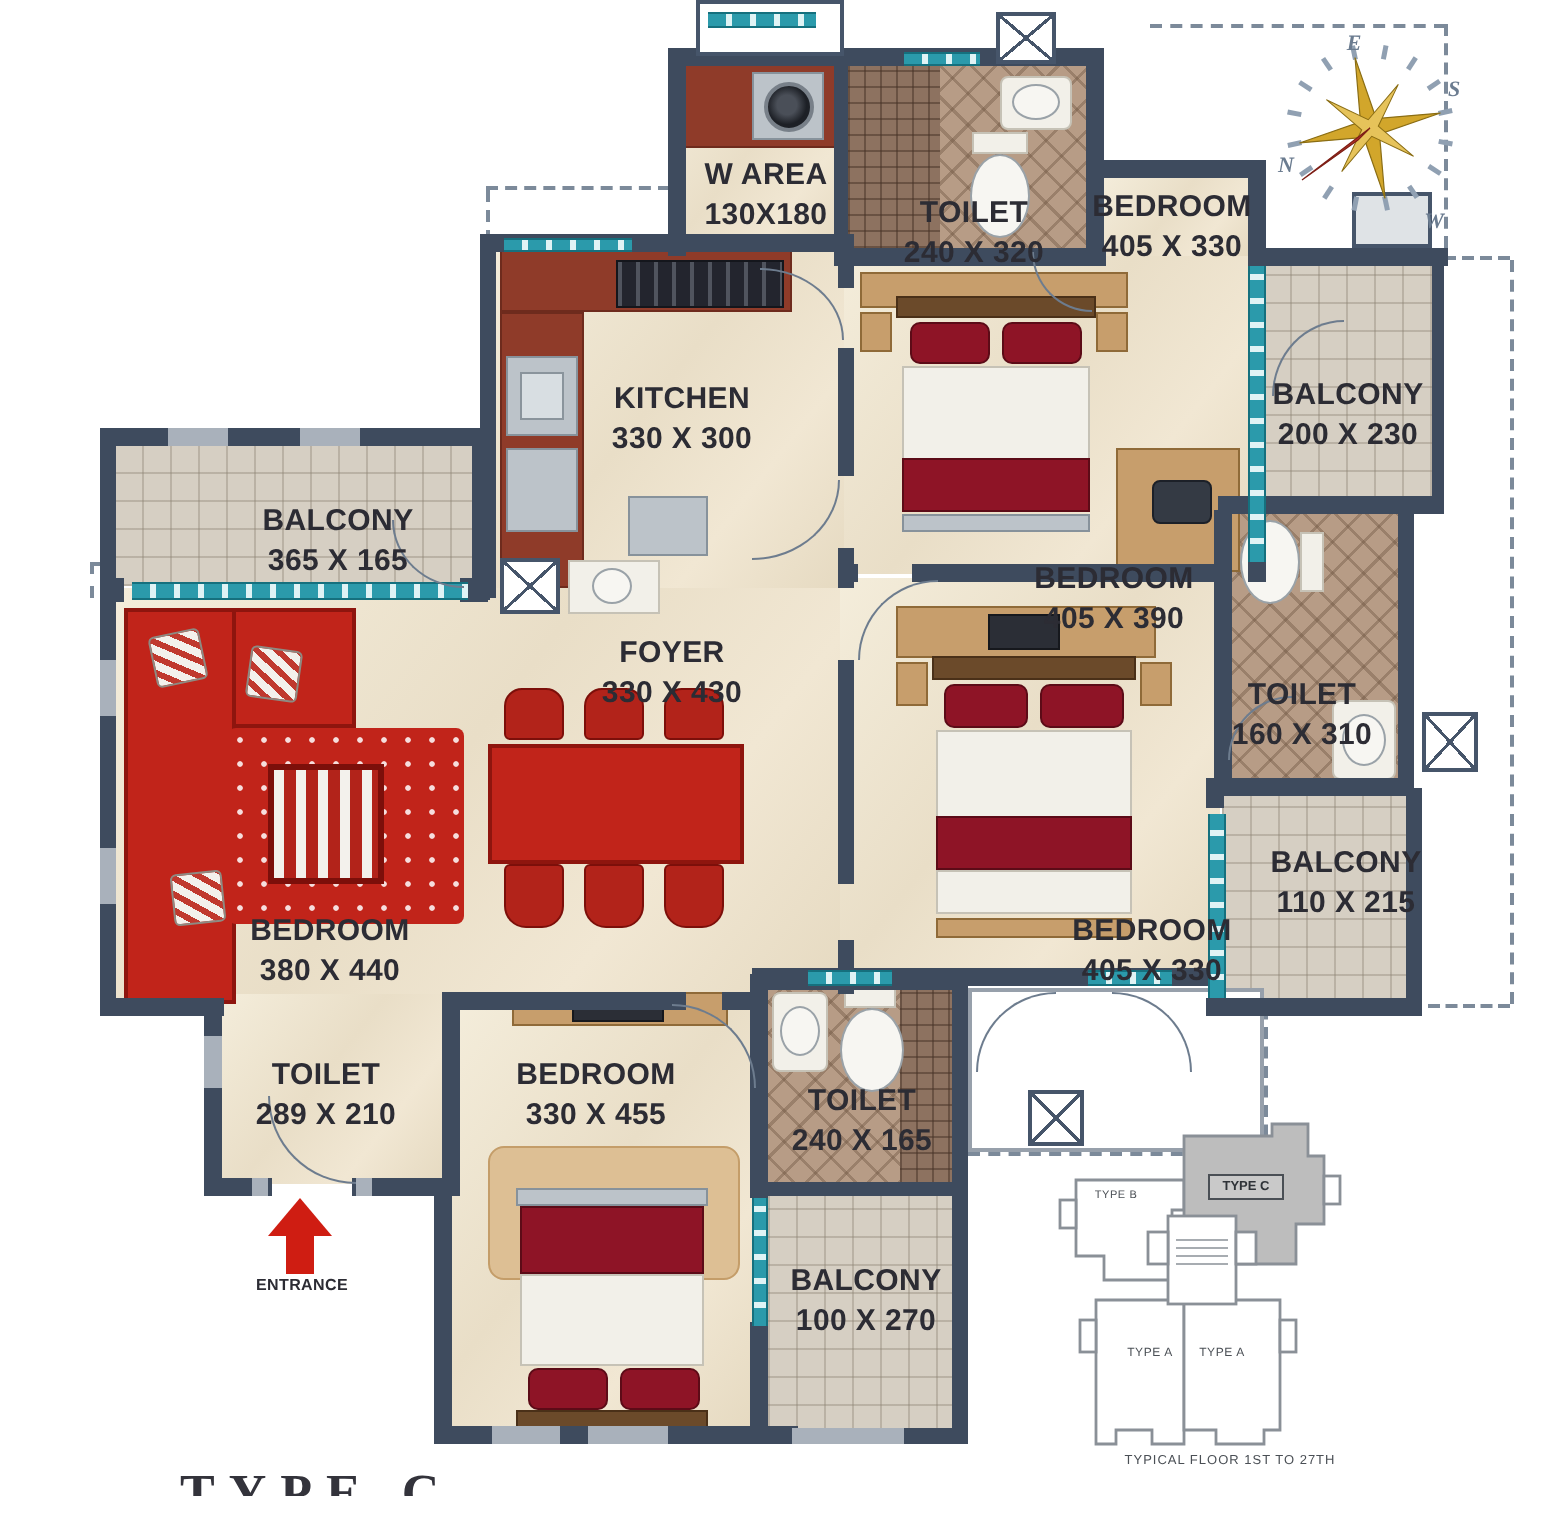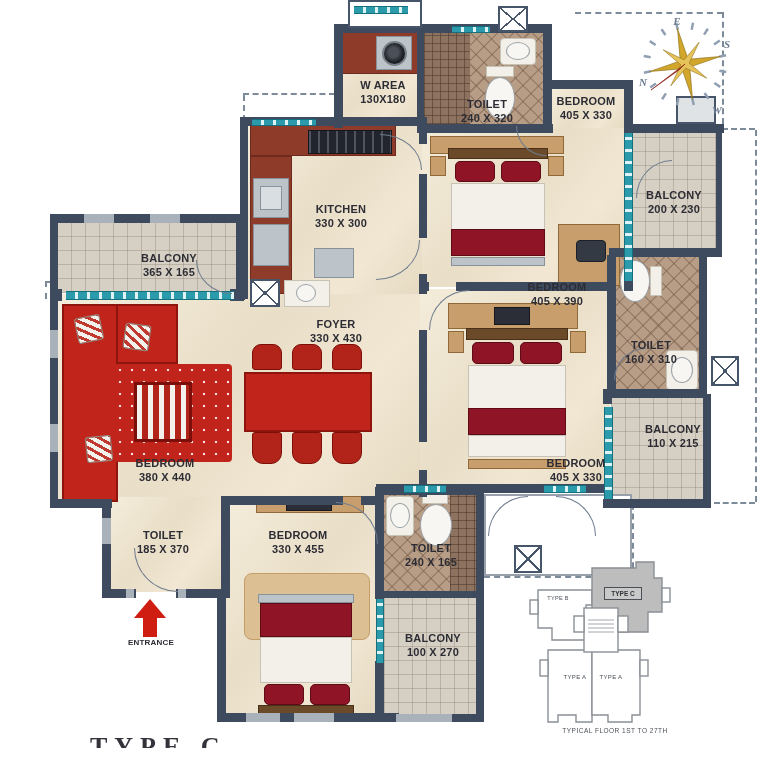--- a/index.html
+++ b/index.html
@@ -7,21 +7,21 @@
 body{font-family:"Liberation Sans",sans-serif}
 #stage{position:relative;width:782px;height:768px;background:#fff;overflow:hidden}
 .w{position:absolute;background:var(--wall,#3e4b5e)}
 .wl{position:absolute;background:#a9b1bb}
 .fl-cream{position:absolute;background:linear-gradient(128deg,#f4eddb,#e9dec7 45%,#f1e7d3 72%,#e5d9c0)}
 .fl-gray{position:absolute;background-color:var(--tile-gray,#d6cfc3);background-image:repeating-linear-gradient(0deg,rgba(140,130,115,.38) 0 1px,transparent 1px 14px),repeating-linear-gradient(90deg,rgba(140,130,115,.38) 0 1px,transparent 1px 14px)}
 .fl-brown{position:absolute;background-color:var(--tile-brown,#b79c86);background-image:repeating-linear-gradient(45deg,rgba(110,85,65,.4) 0 1.5px,transparent 1.5px 11px),repeating-linear-gradient(-45deg,rgba(110,85,65,.4) 0 1.5px,transparent 1.5px 11px)}
 .fl-shower{position:absolute;background-color:#8d7260;background-image:repeating-linear-gradient(0deg,rgba(70,50,38,.5) 0 1px,transparent 1px 8px),repeating-linear-gradient(90deg,rgba(70,50,38,.5) 0 1px,transparent 1px 8px)}
 .win-h{position:absolute;background:repeating-linear-gradient(90deg,var(--teal,#2b9aab) 0 9px,#dff3f5 9px 12px);border-top:1px solid #15707e;border-bottom:1px solid #15707e}
 .win-v{position:absolute;background:repeating-linear-gradient(0deg,var(--teal,#2b9aab) 0 9px,#dff3f5 9px 12px);border-left:1px solid #15707e;border-right:1px solid #15707e}
-.lbl{position:absolute;transform:translateX(-50%);text-align:center;font-weight:bold;font-size:11px;line-height:1.3;color:#2c2c34;letter-spacing:.2px;white-space:nowrap}
+.lbl{position:absolute;transform:translateX(-50%);text-align:center;font-weight:bold;font-size:15px;line-height:1.3;color:#2c2c34;letter-spacing:.2px;white-space:nowrap}
 .lbl span{display:block}
 .duct{position:absolute;background:linear-gradient(to top right,transparent calc(50% - .8px),#46556a calc(50% - .8px) calc(50% + .8px),transparent calc(50% + .8px)),linear-gradient(to bottom right,transparent calc(50% - .8px),#46556a calc(50% - .8px) calc(50% + .8px),transparent calc(50% + .8px)),#fff;border:2px solid #46556a}
 .arc{position:absolute}
 .dash-h{position:absolute;border-top:2px dashed #7c8a9a}
 .dash-v{position:absolute;border-left:2px dashed #7c8a9a}
 .pillow{position:absolute;background:var(--maroon,#8e1426);border:1px solid #5c0b17;border-radius:5px}
 .spillow{position:absolute;background:repeating-linear-gradient(35deg,#f3f1ec 0 4px,#c0392e 4px 7px);border:1px solid #8e8a82;border-radius:3px}
 .wood{position:absolute;background:var(--tan,#c79e6c);border:1px solid #8f6a38}
 .hb{position:absolute;background:#6b4a2a;border:1px solid #4a3018}
 .white-f{position:absolute;background:#f2f0e9;border:1px solid #c6c2b6}
@@ -249,21 +249,21 @@
       <span>240 X 320</span>
     </div>
   <div class="lbl" style="left:586px;top:94px">
       <span>BEDROOM</span>
       <span>405 X 330</span>
     </div>
   <div class="lbl" style="left:674px;top:188px">
       <span>BALCONY</span>
       <span>200 X 230</span>
     </div>
-  <div class="lbl" style="left:341px;top:202px">
+  <div class="lbl" style="left:341px;top:190px">
       <span>KITCHEN</span>
       <span>330 X 300</span>
     </div>
   <div class="lbl" style="left:169px;top:251px">
       <span>BALCONY</span>
       <span>365 X 165</span>
     </div>
   <div class="lbl" style="left:336px;top:317px">
       <span>FOYER</span>
       <span>330 X 430</span>
@@ -283,21 +283,21 @@
   <div class="lbl" style="left:165px;top:456px">
       <span>BEDROOM</span>
       <span>380 X 440</span>
     </div>
   <div class="lbl" style="left:576px;top:456px">
       <span>BEDROOM</span>
       <span>405 X 330</span>
     </div>
   <div class="lbl" style="left:163px;top:528px">
       <span>TOILET</span>
-      <span>185 X 370</span>
+      <span>289 X 210</span>
     </div>
   <div class="lbl" style="left:298px;top:528px">
       <span>BEDROOM</span>
       <span>330 X 455</span>
     </div>
   <div class="lbl" style="left:431px;top:541px">
       <span>TOILET</span>
       <span>240 X 165</span>
     </div>
   <div class="lbl" style="left:433px;top:631px">

